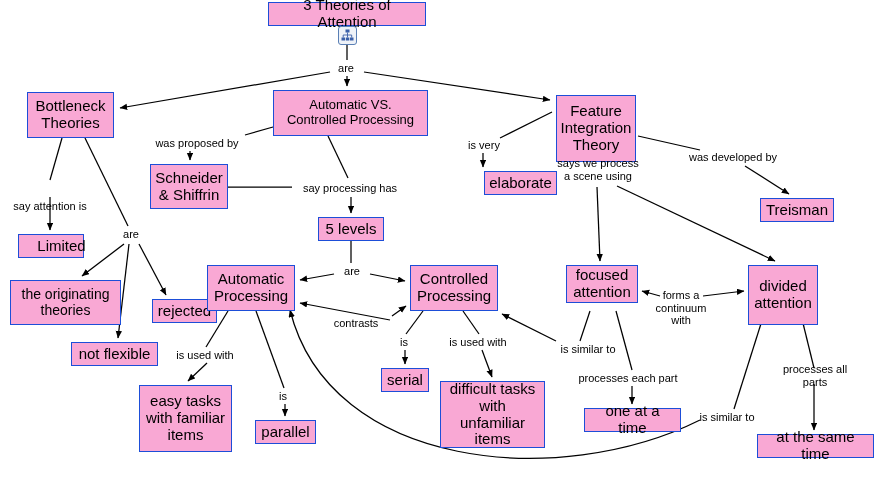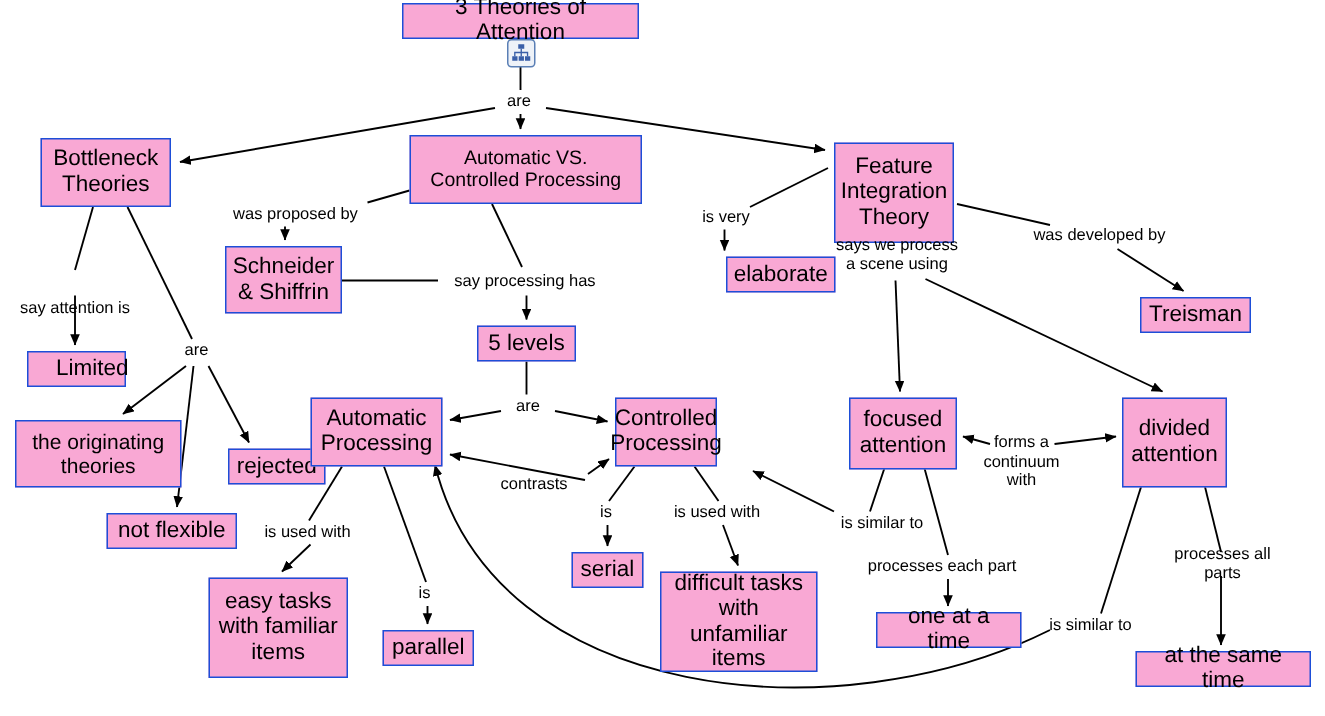--- a/index.html
+++ b/index.html
@@ -92,23 +92,23 @@
       <div class="node" style="left: 446px; top: 171px; width: 73px; height: 24px; font-size: 15px; margin-left: 38px;">elaborate</div>
       <div class="node" style="left: 760px; top: 198px; width: 74px; height: 24px; font-size: 15px;">Treisman</div>
       <div class="node" style="left: 18px; top: 234px; width: 66px; height: 24px; font-size: 15px; padding-left: 26px;">Limited</div>
       <div class="node" style="left: 318px; top: 217px; width: 66px; height: 24px; font-size: 15px;">5 levels</div>
       <div class="node" style="left: 10px; top: 280px; width: 111px; height: 45px; font-size: 14px;">the originating
 theories</div>
       <div class="node" style="left: 152px; top: 299px; width: 65px; height: 24px; font-size: 15px;">rejected</div>
       <div class="node" style="left: 71px; top: 342px; width: 87px; height: 24px; font-size: 15px;">not flexible</div>
       <div class="node" style="left: 207px; top: 265px; width: 88px; height: 46px; font-size: 15px;">Automatic
 Processing</div>
-      <div class="node" style="left: 410px; top: 265px; width: 68px; height: 46px; font-size: 15px;">Controlled
+      <div class="node" style="left: 410px; top: 265px; width: 88px; height: 46px; font-size: 15px;">Controlled
 Processing</div>
-      <div class="node" style="left: 566px; top: 265px; width: 72px; height: 48px; font-size: 15px;">focused
+      <div class="node" style="left: 566px; top: 265px; width: 72px; height: 38px; font-size: 15px;">focused
 attention</div>
       <div class="node" style="left: 748px; top: 265px; width: 70px; height: 60px; font-size: 15px;">divided
 attention</div>
       <div class="node" style="left: 381px; top: 368px; width: 48px; height: 24px; font-size: 15px;">serial</div>
       <div class="node" style="left: 139px; top: 385px; width: 93px; height: 67px; font-size: 15px;">easy tasks
 with familiar
 items</div>
       <div class="node" style="left: 255px; top: 420px; width: 61px; height: 24px; font-size: 15px;">parallel</div>
       <div class="node" style="left: 440px; top: 381px; width: 105px; height: 67px; font-size: 15px;">difficult tasks
 with unfamiliar

